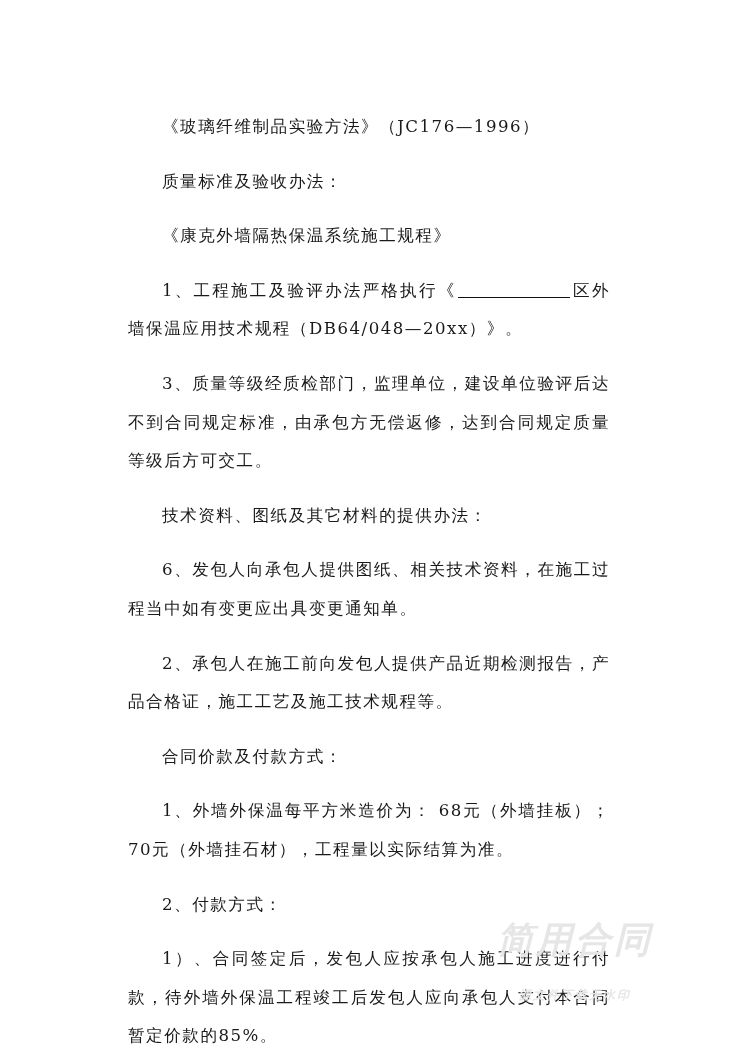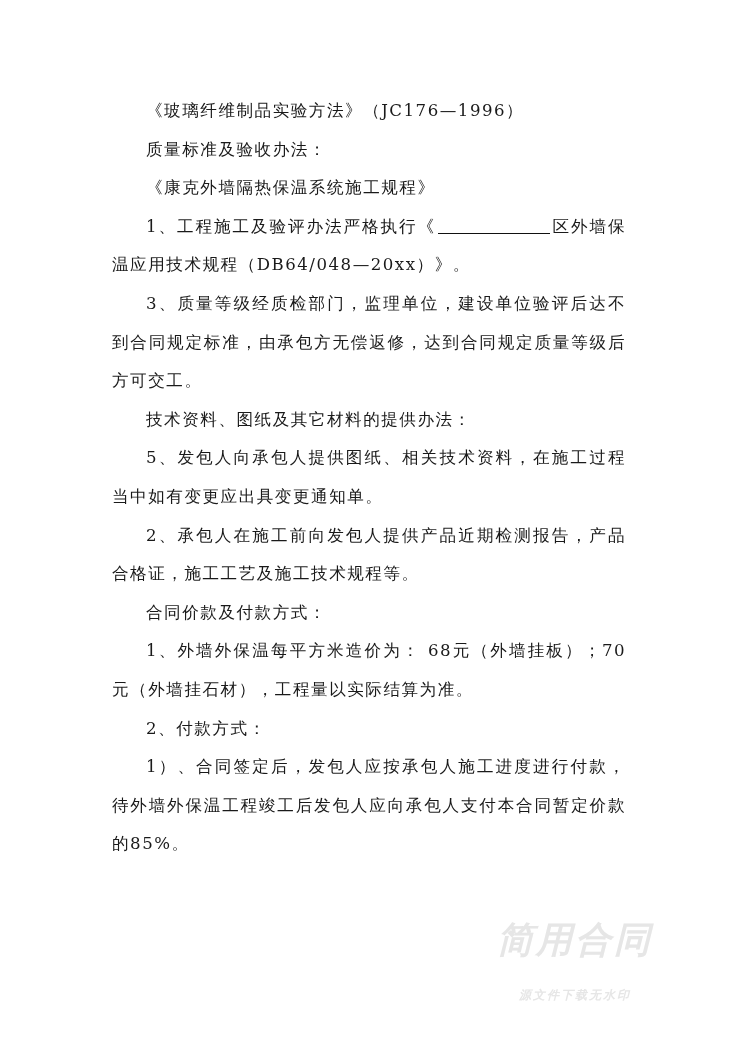--- a/index.html
+++ b/index.html
@@ -18,21 +18,21 @@
   .page {
     position: absolute;
     left: 112px;
     top: 92px;
     width: 514px;
     font-size: 16.6px;
     line-height: 38.6px;
     letter-spacing: 1.5px;
   }
   .p {
-    margin: 0;
+    margin: 16px;
     padding: 0;
     text-align: justify;
     text-align-last: left;
   }
   .indent { text-indent: 34px; }
   .blank {
     display: inline-block;
     width: 112px;
     border-bottom: 1.5px solid #111;
     height: 1em;
@@ -68,21 +68,21 @@
 
 <div class="page">
   <p class="p indent">《玻璃纤维制品实验方法》（JC176—1996）</p>
   <p class="p indent">质量标准及验收办法：</p>
   <p class="p indent">《康克外墙隔热保温系统施工规程》</p>
   <p class="p indent">
     <span>1、工程施工及验评办法严格执行《</span><span class="blank"></span><span>区外墙保温应用技术规程（DB64/048—20xx）》。</span>
   </p>
   <p class="p indent">3、质量等级经质检部门，监理单位，建设单位验评后达不到合同规定标准，由承包方无偿返修，达到合同规定质量等级后方可交工。</p>
   <p class="p indent">技术资料、图纸及其它材料的提供办法：</p>
-  <p class="p indent">5、发包人向承包人提供图纸、相关技术资料，在施工过程当中如有变更应出具变更通知单。</p>
+  <p class="p indent">6、发包人向承包人提供图纸、相关技术资料，在施工过程当中如有变更应出具变更通知单。</p>
   <p class="p indent">2、承包人在施工前向发包人提供产品近期检测报告，产品合格证，施工工艺及施工技术规程等。</p>
   <p class="p indent">合同价款及付款方式：</p>
   <p class="p indent">1、外墙外保温每平方米造价为： 68元（外墙挂板）；70元（外墙挂石材），工程量以实际结算为准。</p>
   <p class="p indent">2、付款方式：</p>
   <p class="p indent">1）、合同签定后，发包人应按承包人施工进度进行付款，待外墙外保温工程竣工后发包人应向承包人支付本合同暂定价款的85%。</p>
 </div>
 
 <div class="watermark">
   <div class="wm-main">简用合同</div>
   <div class="wm-sub">源文件下载无水印</div>

